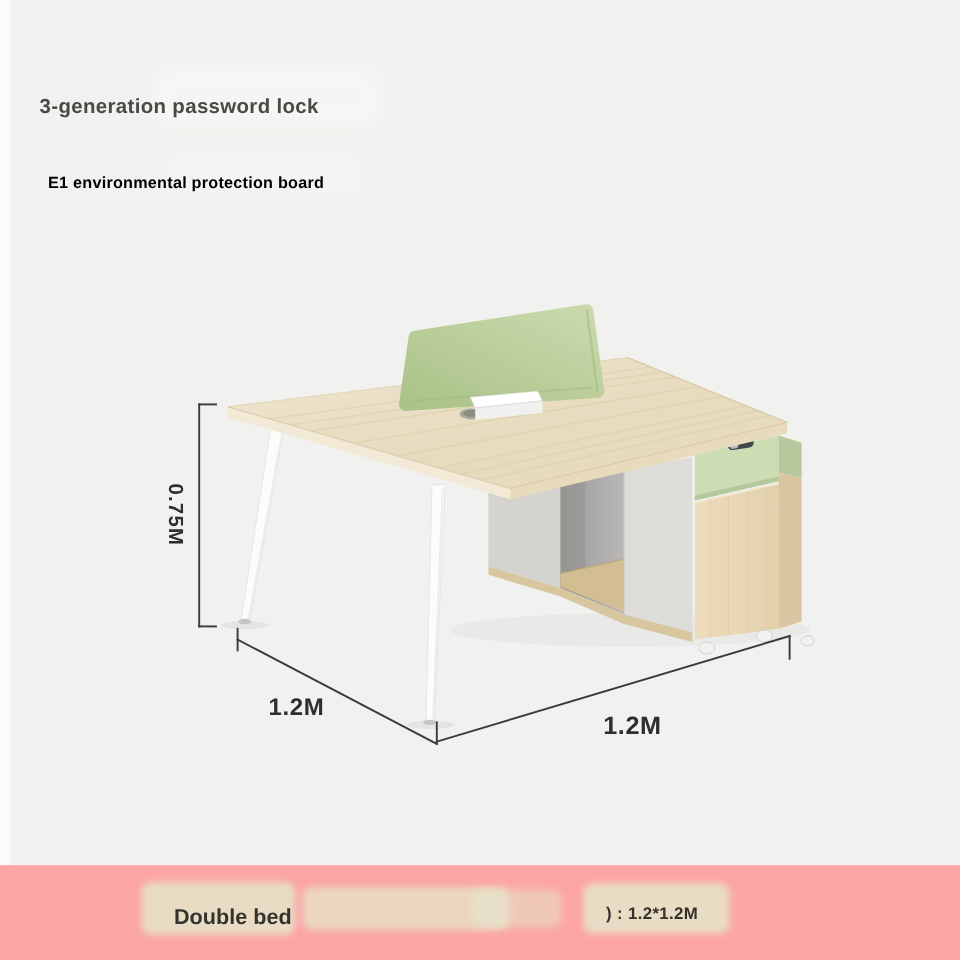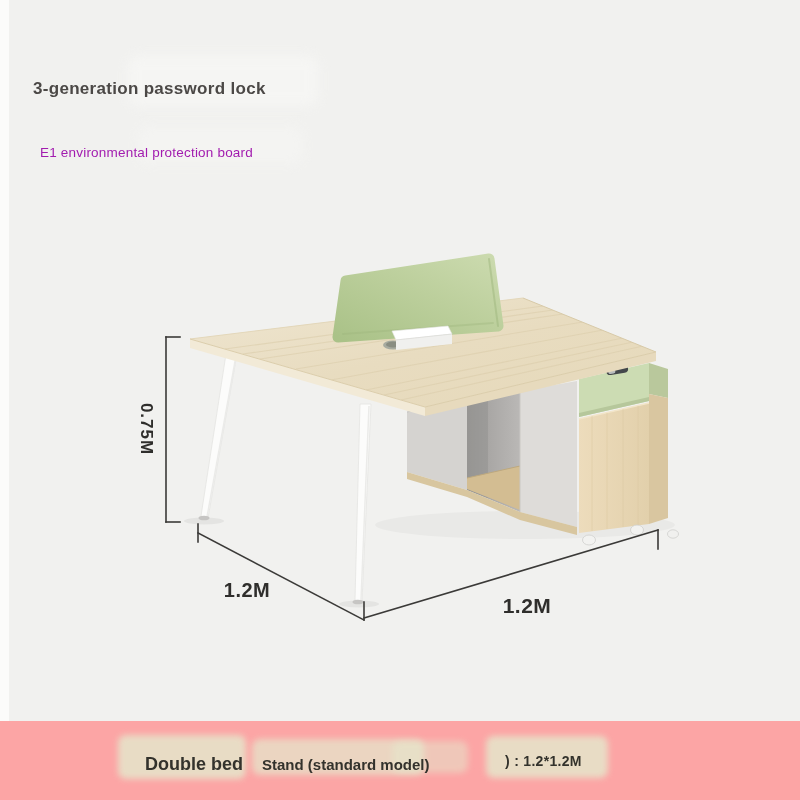--- a/index.html
+++ b/index.html
@@ -13,21 +13,21 @@
   }
   .wm{position:absolute;background:#fafaf8;border-radius:10px;filter:blur(6px);}
   .wm1{left:128px;top:56px;width:190px;height:50px;opacity:.55;}
   .wm2{left:138px;top:126px;width:165px;height:38px;opacity:.35;}
   .title{
     position:absolute;left:33px;top:79px;
     font-size:17px;font-weight:700;color:#4b4846;letter-spacing:.3px;white-space:nowrap;
   }
   .subtitle{
     position:absolute;left:40px;top:145px;
-    font-size:13.5px;font-weight:400;color:#a21caf;letter-spacing:.2px;white-space:nowrap;
+    font-size:13.5px;font-weight:700;color:#000000;letter-spacing:.2px;white-space:nowrap;
   }
   .illu{position:absolute;left:0;top:0;}
   .dim{
     position:absolute;font-weight:700;color:#2f2e2c;white-space:nowrap;
     transform:translate(-50%,-50%);
   }
   .dim-h{left:146px;top:429px;font-size:17px;letter-spacing:1px;
     transform:translate(-50%,-50%) rotate(90deg);}
   .dim-d{left:247px;top:590px;font-size:20px;letter-spacing:.5px;}
   .dim-w{left:527px;top:606px;font-size:21px;letter-spacing:.5px;}
@@ -195,17 +195,16 @@
   <div class="dim dim-h">0.75M</div>
   <div class="dim dim-d">1.2M</div>
   <div class="dim dim-w">1.2M</div>
 
   <div class="bottom-bar">
     <div class="patch p1"></div>
     <div class="patch p2"></div>
     <div class="patch p3"></div>
     <div class="patch p4"></div>
     <div class="bar-label bl1">Double bed</div>
-    <div class="bar-label bl2">Stand (standard model)</div>
     <div class="bar-label bl3">) : 1.2*1.2M</div>
   </div>
 
 </div>
 
 </body></html>

